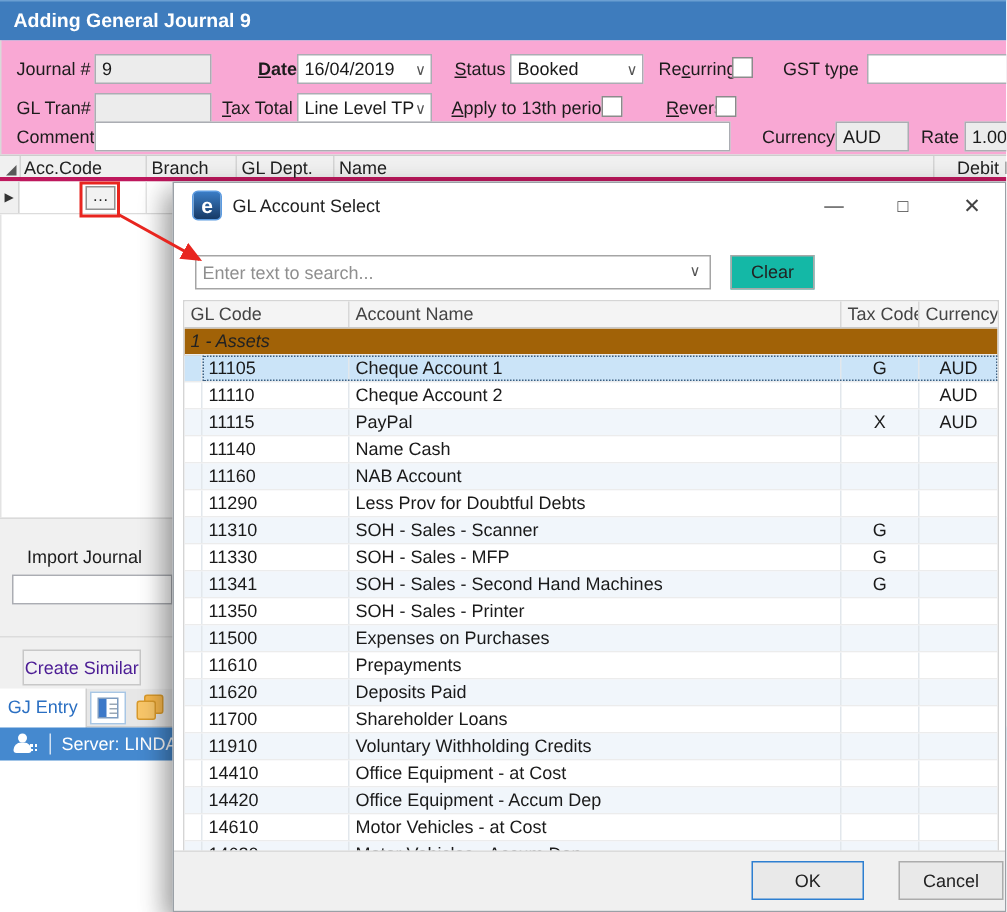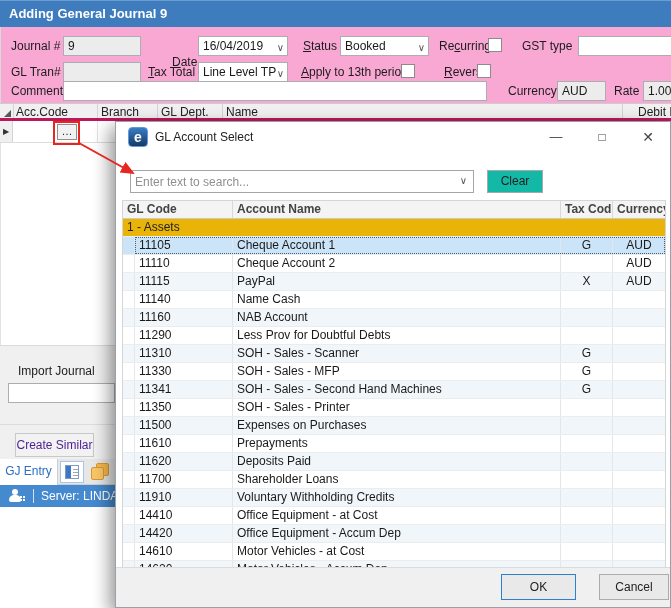--- a/index.html
+++ b/index.html
@@ -74,24 +74,24 @@
   .wbtn.min { left:427px; } .wbtn.max { left:473px; font-size:12px; } .wbtn.close { left:519px; font-size:14px; }
   .scombo { position:absolute; left:14px; top:48px; width:344px; height:23px; border:1px solid #a5a5a5; background:#fff; }
   .scombo input { position:absolute; left:0; top:0; width:324px; height:21px; border:none; outline:none;
     font-family:"Liberation Sans",sans-serif; font-size:12px; padding-left:4px; color:#333; background:transparent; }
   .scombo input::placeholder { color:#8f8f8f; opacity:1; }
   .btn-clear { position:absolute; left:371px; top:48px; width:56px; height:23px; background:#14b8a6;
     border:1px solid #a8a8a8; text-align:center; line-height:21px; color:#222; }
 
   .dlg-table { position:absolute; left:6px; top:78px; width:544px; height:369px; border:1px solid #d5d5d5; background:#fff; }
   .tbl-header { display:grid; grid-template-columns:110px 328px 52px 52px; height:18px; background:#f4f4f4; border-bottom:1px solid #c9c9c9; }
-  .tbl-header .th { border-right:1px solid #d8d8d8; padding-left:4px; line-height:17px; color:#444; white-space:nowrap; overflow:hidden;font-weight:bold; }
+  .tbl-header .th { border-right:1px solid #d8d8d8; padding-left:4px; line-height:17px; color:#444; white-space:nowrap; overflow:hidden; }
   .tbl-header .th:last-child { border-right:none; }
   .tbl-body { height:349px; overflow:hidden; }
-  .group-row { height:18px; line-height:17px; padding-left:4px; border-bottom:1px solid #ececec; background:#eab308; color:#222; }
+  .group-row { height:18px; line-height:17px; padding-left:4px; border-bottom:1px solid #ececec; background:#a16207; color:#222;font-style:italic; }
   .trow { display:flex; height:18px; border-bottom:1px solid #ececec; background:#fff; }
   .trow.alt { background:var(--altrow-blue,#f1f6fb); }
   .trow.selected { background:var(--selection-blue,#cbe4f8); }
   .trow .c-ind { width:12px; border-right:1px solid #e2e7ec; }
   .trow-inner { position:relative; display:grid; grid-template-columns:98px 328px 52px 52px; flex:1; }
   .trow.selected .trow-inner { outline:1px dotted #3d5possible; outline:1px dotted #3f5f7f; outline-offset:-1px; }
   .tcell { border-right:1px solid #e2e7ec; line-height:17px; white-space:nowrap; overflow:hidden; }
   .tcell:last-child { border-right:none; }
   .c-code,.c-name { padding-left:4px; }
   .c-tax,.c-cur { text-align:center; }
@@ -110,21 +110,21 @@
 <div class="screen">
 
   <div class="titlebar">
     <span>Adding General Journal 9</span>
   </div>
 
   <div class="formarea">
 
     <div class="lbl" style="left:10px; top:12px;">Journal #</div>
     <div class="fld ro" style="left:62px; top:9px; width:78px;">9</div>
-    <div class="lbl" style="left:171px; top:28px;"><u>D</u>ate</div>
+    <div class="lbl" style="left:171px; top:12px;font-weight:bold;"><u>D</u>ate</div>
     <div class="combo" style="left:197px; top:9px; width:90px;">
       <span>16/04/2019</span>
       <span class="arr">∨</span>
     </div>
     <div class="lbl" style="left:302px; top:12px;"><u>S</u>tatus</div>
     <div class="combo" style="left:339px; top:9px; width:89px;">
       <span>Booked</span>
       <span class="arr">∨</span>
     </div>
     <div class="lbl" style="left:438px; top:12px;">Re<u>c</u>urring</div>

